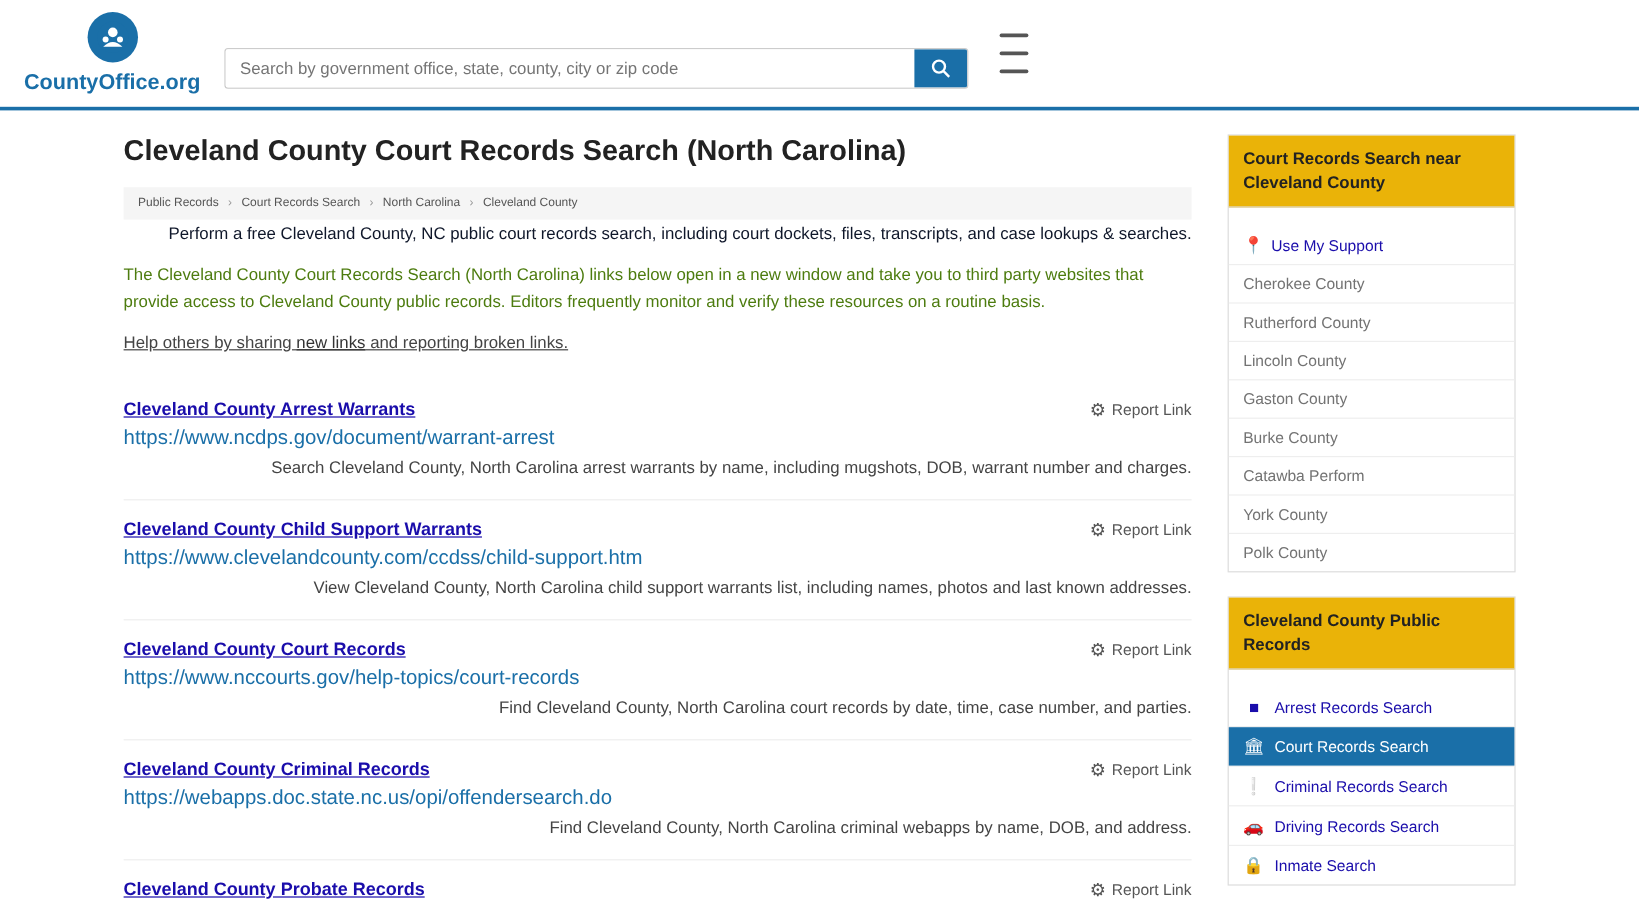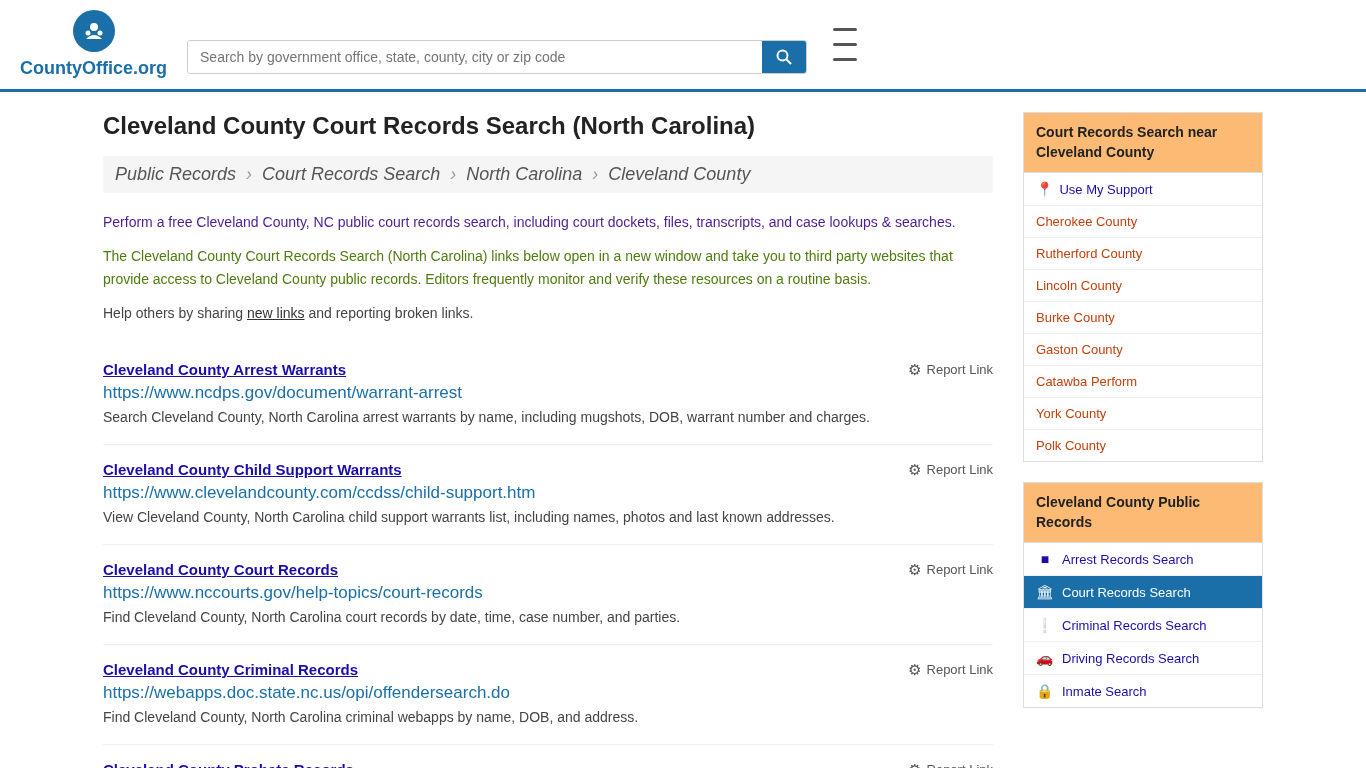--- a/index.html
+++ b/index.html
@@ -101,24 +101,22 @@
     }
     #page-title {
       font-size: 24px;
       font-weight: bold;
       color: #222;
       margin-bottom: 16px;
     }
     #breadcrumb {
       background: #f5f5f5;
       padding: 8px 12px;
-      margin-bottom: 18px;
-      font-size: 18px;
+      font-size: 10px;
       color: #666;
-      font-style: italic;
     }
     #breadcrumb a {
       color: #555;
       text-decoration: none;
     }
     #breadcrumb .sep { margin: 0 5px; color: #999; }
 
     #intro-text { margin-bottom: 12px; line-height: 1.6; color: #444; }
     #intro-text2 { margin-bottom: 12px; line-height: 1.6; color: #444; }
     #share-text { margin-bottom: 20px; line-height: 1.6; color: #444; }
@@ -154,55 +152,56 @@
       font-size: 15px;
     }
     .record-url {
       color: #1a6fa8;
       font-size: 17px;
       margin-bottom: 4px;
     }
     .record-desc {
       color: #444;
       line-height: 1.5;
+      text-align: right;
     }
 
     
     #sidebar {
       width: 240px;
       flex-shrink: 0;
     }
     .sidebar-section-title {
-      background: #fdba74;
+      background: #eab308;
       padding: 10px 12px;
       font-weight: bold;
       font-size: 14px;
       color: #222;
-      margin-bottom: 0;
+      margin-bottom: 15px;
       line-height: 1.4;
     }
     .sidebar-section {
       margin-bottom: 20px;
       border: 1px solid #ddd;
     }
     .sidebar-section-title {
       border-bottom: 1px solid #ddd;
     }
     .sidebar-list {
       list-style: none;
       padding: 0;
     }
     .sidebar-list li {
       border-bottom: 1px solid #eee;
     }
     .sidebar-list li:last-child { border-bottom: none; }
     .sidebar-list li a {
       display: block;
       padding: 8px 12px;
-      color: #c2410c;
+      color: #737373;
       text-decoration: none;
       font-size: 13px;
     }
     .use-location {
       display: flex;
       align-items: center;
       gap: 6px;
       padding: 8px 12px;
       color: #1a0dab;
       font-size: 13px;
@@ -282,23 +281,23 @@
     <nav id="breadcrumb">
       <a href="#">Public Records</a>
       <span class="sep">›</span>
       <a href="#">Court Records Search</a>
       <span class="sep">›</span>
       <a href="#">North Carolina</a>
       <span class="sep">›</span>
       <a href="#">Cleveland County</a>
     </nav>
 
-    <p id="intro-text" style="margin-bottom:12px;line-height:1.6;color:#4c1d95;">Perform a free Cleveland County, NC public court records search, including court dockets, files, transcripts, and case lookups &amp; searches.</p>
+    <p id="intro-text" style="margin-bottom:12px;line-height:1.6;color:#0f172a;text-align:right;">Perform a free Cleveland County, NC public court records search, including court dockets, files, transcripts, and case lookups &amp; searches.</p>
     <p id="intro-text2" style="margin-bottom:12px;line-height:1.6;color:#4d7c0f;">The Cleveland County Court Records Search (North Carolina) links below open in a new window and take you to third party websites that provide access to Cleveland County public records. Editors frequently monitor and verify these resources on a routine basis.</p>
-    <p id="share-text" style="line-height:1.6;color:#444;">
+    <p id="share-text" style="line-height:1.6;color:#444;text-decoration:underline;">
       <span>Help others by sharing </span><a href="#" style="color:#333;">new links</a><span> and reporting broken links.</span>
     </p>
 
     <div id="records-list">
 
       <div class="record-item">
         <div class="record-header">
           <a class="record-title" href="#">Cleveland County Arrest Warrants</a>
           <div class="report-link">
             <span class="report-icon">⚙</span>
@@ -370,24 +369,24 @@
         <li>
             <a href="#">Cherokee County</a>
           </li>
         <li>
             <a href="#">Rutherford County</a>
           </li>
         <li>
             <a href="#">Lincoln County</a>
           </li>
         <li>
+            <a href="#">Gaston County</a>
+          </li>
+        <li>
             <a href="#">Burke County</a>
-          </li>
-        <li>
-            <a href="#">Gaston County</a>
           </li>
         <li>
             <a href="#">Catawba Perform</a>
           </li>
         <li>
             <a href="#">York County</a>
           </li>
         <li>
             <a href="#">Polk County</a>
           </li>

